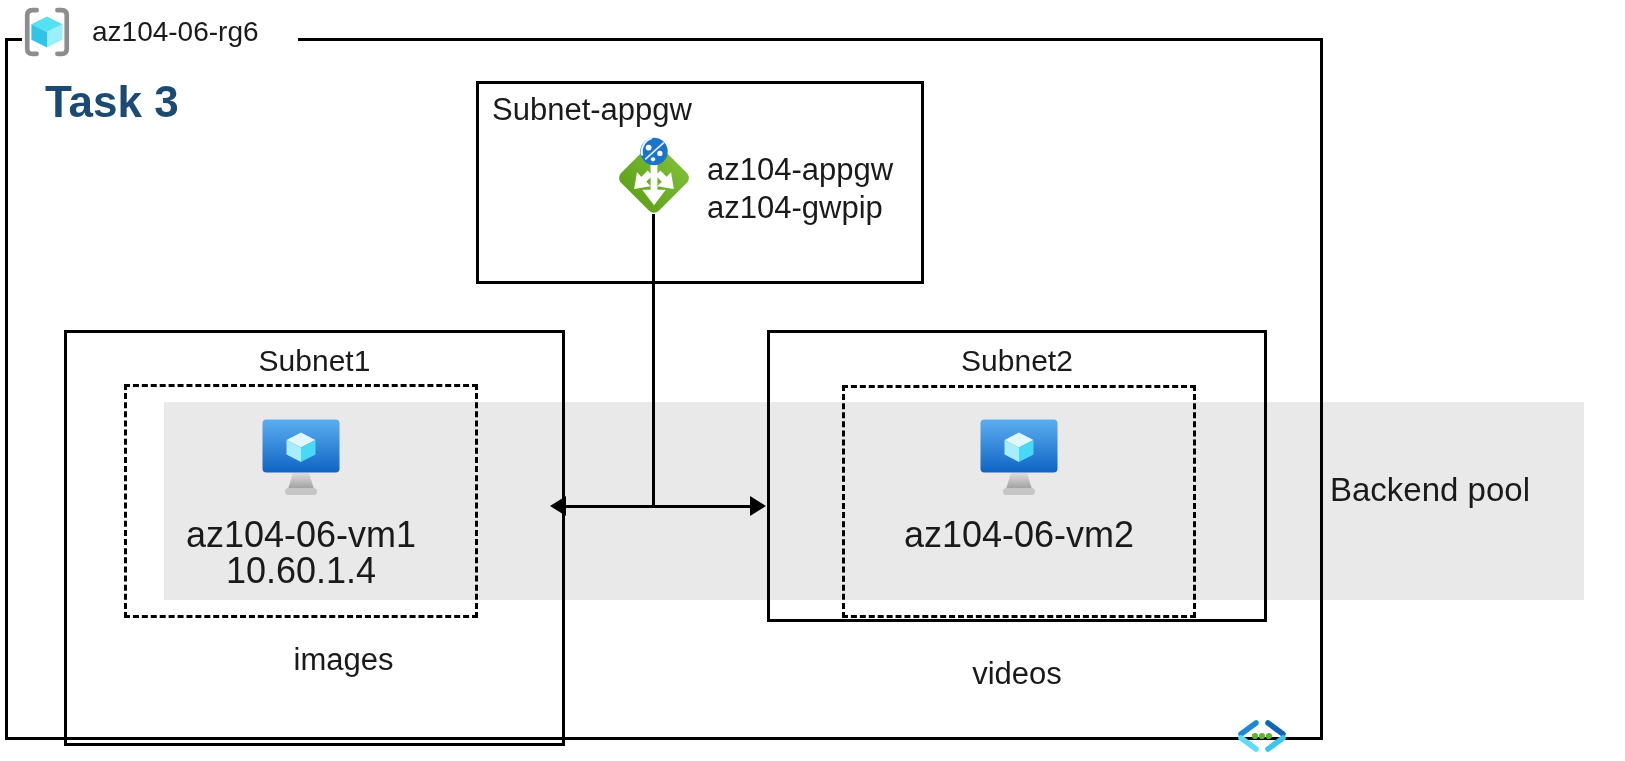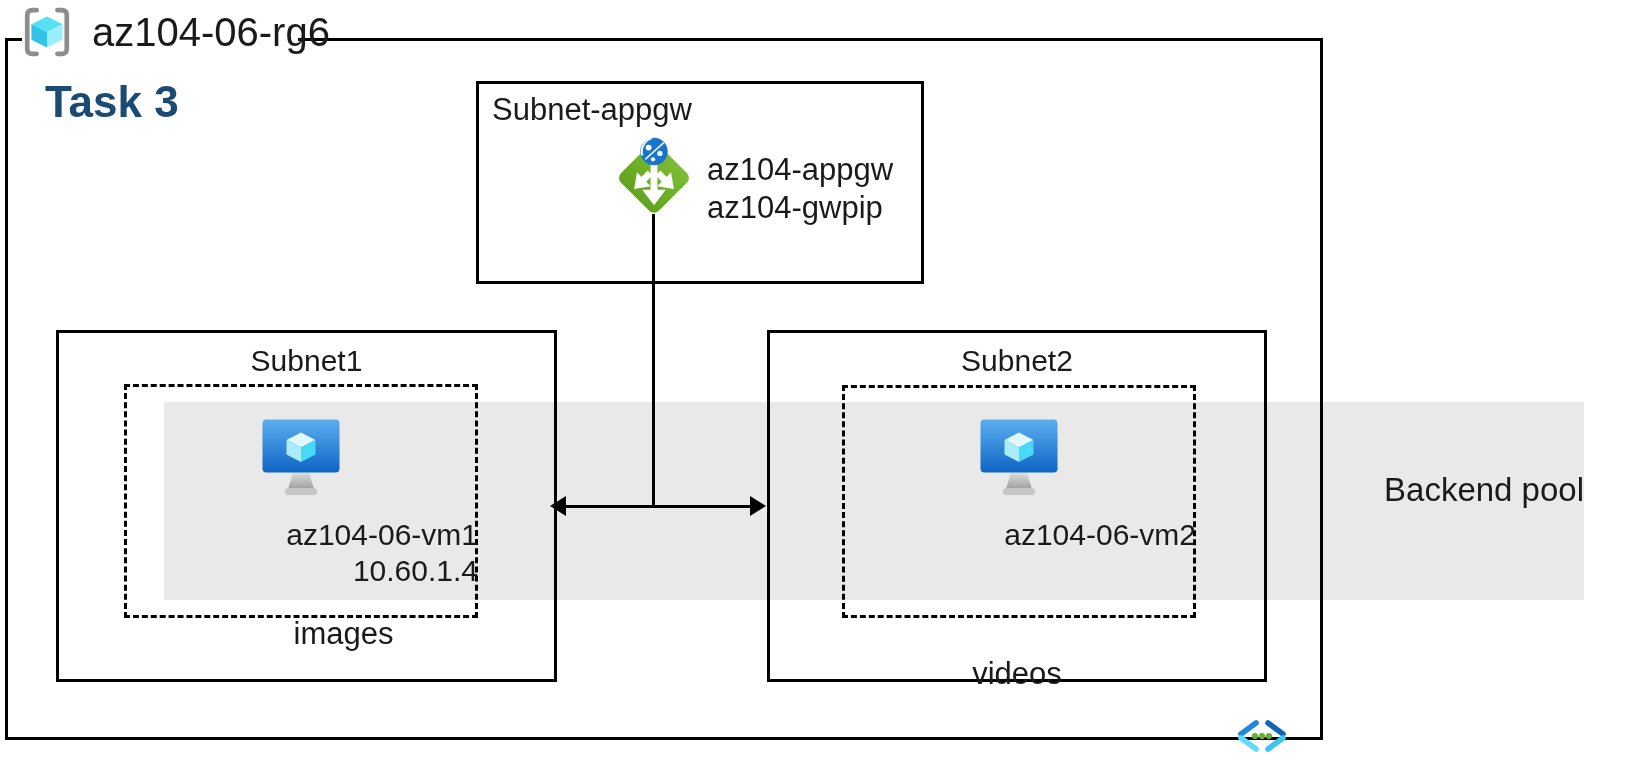--- a/index.html
+++ b/index.html
@@ -2,58 +2,58 @@
 <html><head>
 <meta charset="utf-8">
 <style>
   html,body{margin:0;padding:0;background:#fff;}
   body{font-family:"Liberation Sans","DejaVu Sans",sans-serif;color:#1a1a1a;}
   .canvas{position:relative;width:1625px;height:761px;background:#fff;overflow:hidden;}
   .abs{position:absolute;box-sizing:border-box;}
 
   
   .backend-band{left:164px;top:402px;width:1420px;height:198px;background:#e9e9e9;z-index:0;}
-  .backend-label{left:1330px;top:471px;width:254px;text-align:right;font-size:33px;line-height:38px;z-index:3;}
+  .backend-label{left:1330px;top:471px;width:254px;text-align:left;font-size:33px;line-height:38px;z-index:3;}
 
   
   .rg-box{left:5px;top:38px;width:1318px;height:702px;border:3px solid #000;background:transparent;z-index:1;}
   .rg-top-mask{left:22px;top:34px;width:276px;height:11px;background:#fff;z-index:2;}
   .rg-icon{left:21px;top:6px;width:52px;height:52px;z-index:3;}
-  .rg-title{left:92px;top:14px;font-size:40px;line-height:36px;z-index:3;white-space:nowrap;}
+  .rg-title{left:92px;top:14px;font-size:28px;line-height:36px;z-index:3;white-space:nowrap;}
   .task-label{left:45px;top:83px;font-size:44px;line-height:38px;font-weight:bold;color:#1b4a73;z-index:3;}
 
   
   .appgw-box{left:476px;top:81px;width:448px;height:203px;border:3px solid #000;z-index:1;}
   .appgw-title{position:absolute;left:13px;top:7px;font-size:31px;line-height:38px;white-space:nowrap;}
   .appgw-icon{left:609px;top:129px;width:90px;height:90px;z-index:3;}
   .appgw-labels{left:707px;top:151px;font-size:31px;line-height:38px;z-index:3;white-space:nowrap;}
 
   
   .connector-v{left:652px;top:214px;width:3px;height:293px;background:#000;z-index:2;}
   .connector-h{left:556px;top:505px;width:204px;height:3px;background:#000;z-index:2;}
   .arrowhead{width:0;height:0;z-index:2;}
   .arrowhead.left{left:550px;top:496px;border-top:10px solid transparent;border-bottom:10px solid transparent;border-right:16px solid #000;}
   .arrowhead.right{left:750px;top:496px;border-top:10px solid transparent;border-bottom:10px solid transparent;border-left:16px solid #000;}
 
   
   .subnet-box{border:3px solid #000;background:transparent;z-index:1;}
-  .subnet1-box{left:56px;top:330px;width:501px;height:352px;}
-  .subnet2-box{left:767px;top:330px;width:500px;height:352px;}
+  .subnet1-box{left:64px;top:330px;width:501px;height:416px;}
+  .subnet2-box{left:767px;top:330px;width:500px;height:292px;}
   .subnet-title{position:absolute;left:0;top:10px;width:100%;text-align:center;font-size:30px;line-height:36px;}
   .dashed-box{border:3px dashed #000;background:transparent;z-index:1;}
   .dashed1{left:124px;top:384px;width:354px;height:234px;}
   .dashed2{left:842px;top:385px;width:354px;height:233px;}
   .vm-icon{width:78px;height:77px;z-index:3;}
   .vm1-icon{left:262px;top:419px;}
   .vm2-icon{left:980px;top:419px;}
-  .vm-labels{text-align:right;font-size:30px;line-height:36px;z-index:3;}
+  .vm-labels{text-align:center;font-size:36px;line-height:36px;z-index:3;}
   .vm1-labels{left:124px;top:517px;width:354px;}
   .vm2-labels{left:842px;top:517px;width:354px;}
   .container-label{text-align:center;font-size:31px;line-height:36px;z-index:3;}
-  .images-label{left:51px;top:616px;width:585px;}
+  .images-label{left:51px;top:642px;width:585px;}
   .videos-label{left:767px;top:628px;width:500px;margin-top:28px;}
 
   
   .vnet-icon{left:1236px;top:719px;width:52px;height:34px;z-index:3;}
 </style>
 </head>
 <body>
 
 <div class="canvas">
 

